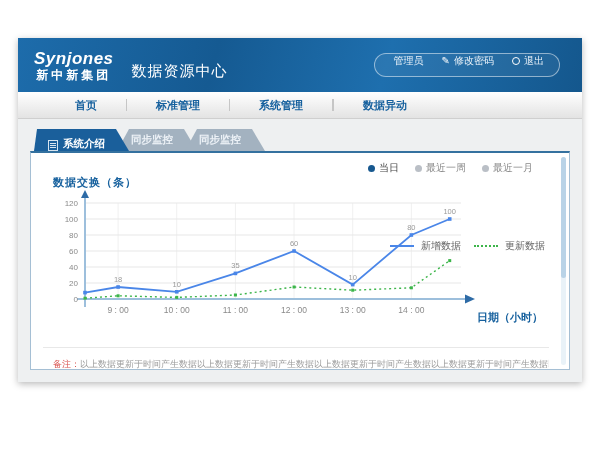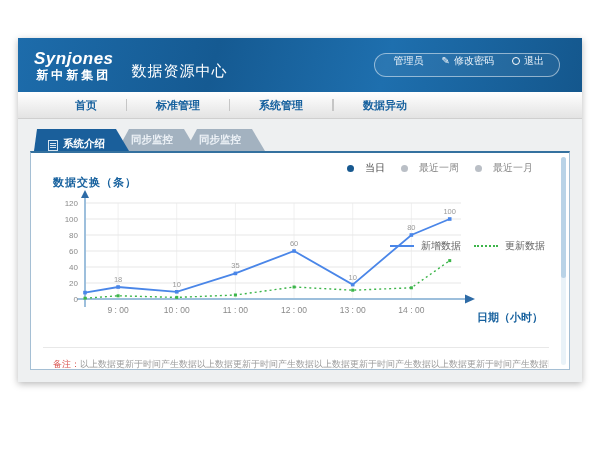--- a/index.html
+++ b/index.html
@@ -44,21 +44,21 @@
     background:#a3b2c0;padding:0 24px 0 14px;margin-left:-12px;position:relative;cursor:pointer;
     clip-path:polygon(12px 0,calc(100% - 13px) 0,100% 100%,0 100%);
   }
   .tab:first-child{margin-left:0;clip-path:polygon(3px 0,calc(100% - 13px) 0,100% 100%,0 100%);z-index:3;}
   .tab.active{background:#1a5f9b;color:#ffffff;align-items:flex-end;}
   .doc-icon{width:8px;height:9px;border:1px solid #d7e4ef;position:relative;display:inline-block;}
   .doc-icon::before{content:"";position:absolute;left:1px;right:1px;top:2px;height:1px;background:#d7e4ef;box-shadow:0 2px 0 #d7e4ef,0 4px 0 #d7e4ef;}
   
   .panel{flex:1;background:#ffffff;border:1px solid #a5bfd4;border-top:2px solid #34719f;position:relative;}
   .radios{position:absolute;top:8px;right:36px;display:flex;gap:16px;}
-  .radio{display:flex;align-items:center;gap:11px;font-size:10px;color:#8a8a8a;cursor:pointer;}
+  .radio{display:flex;align-items:center;gap:4px;font-size:10px;color:#8a8a8a;cursor:pointer;}
   .radio .dot{width:7px;height:7px;border-radius:50%;background:#babfc6;}
   .radio.selected{color:#444;}
   .radio.selected .dot{background:#17588f;}
   .ylabel{position:absolute;top:22px;left:22px;font-size:11px;font-weight:bold;color:#17619e;letter-spacing:1px;}
   #chart{position:absolute;top:34px;left:10px;}
   #chart text{font-family:inherit;}
   .series-legend{position:absolute;top:86px;right:24px;display:flex;gap:13px;}
   .legend-item{display:flex;align-items:center;gap:7px;font-size:10px;color:#666;cursor:pointer;}
   .legend-line{width:24px;height:0;border-top:2px solid #4a86e8;}
   .legend-line.dotted{border-top-style:dotted;}

